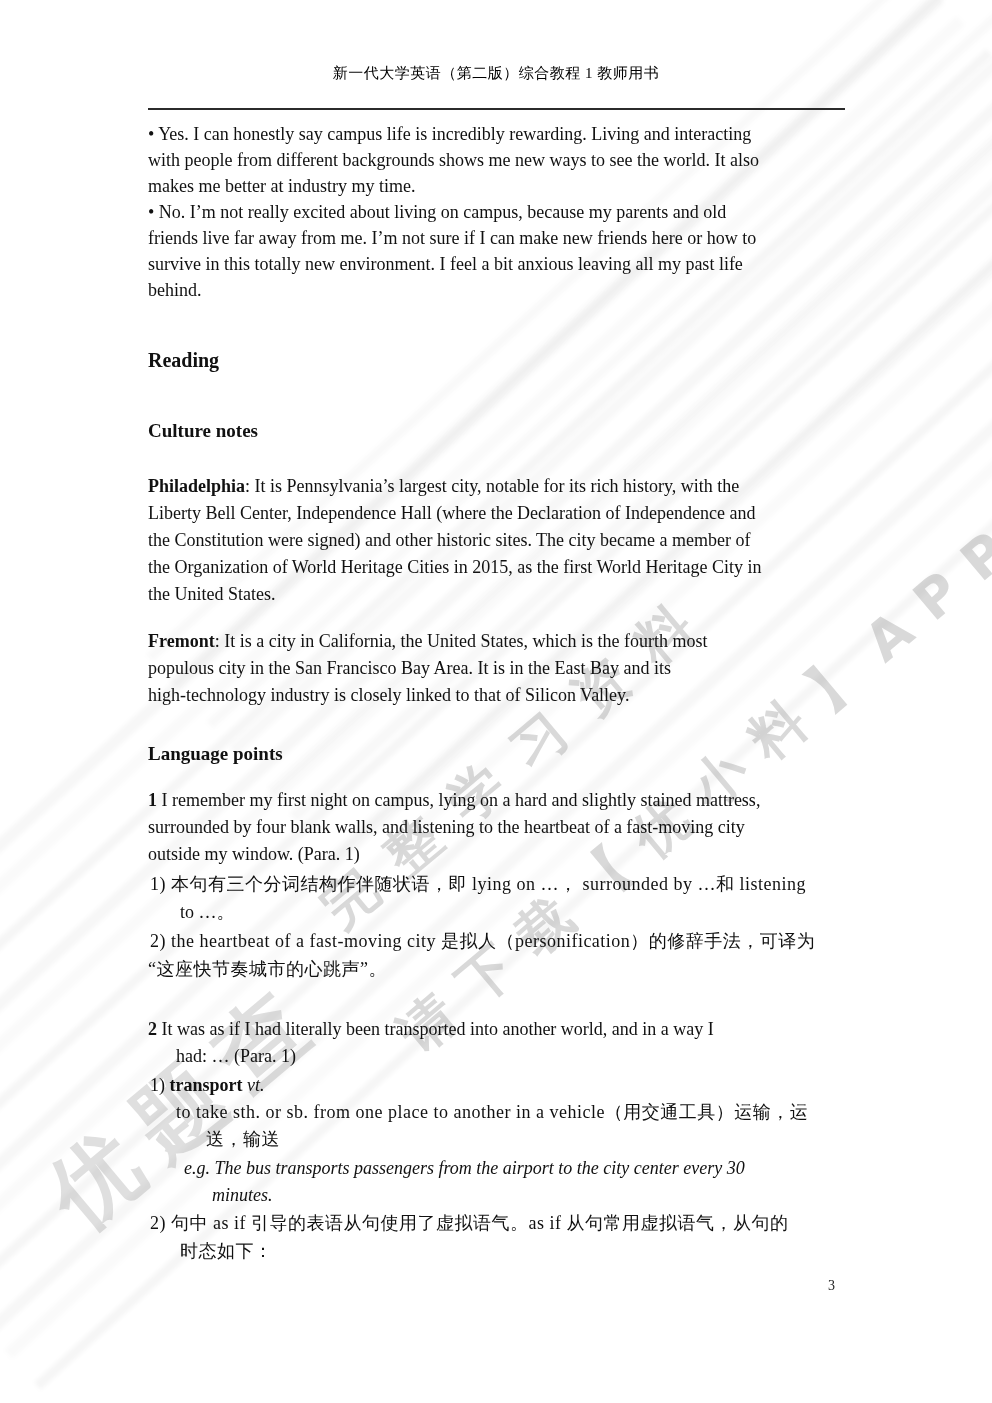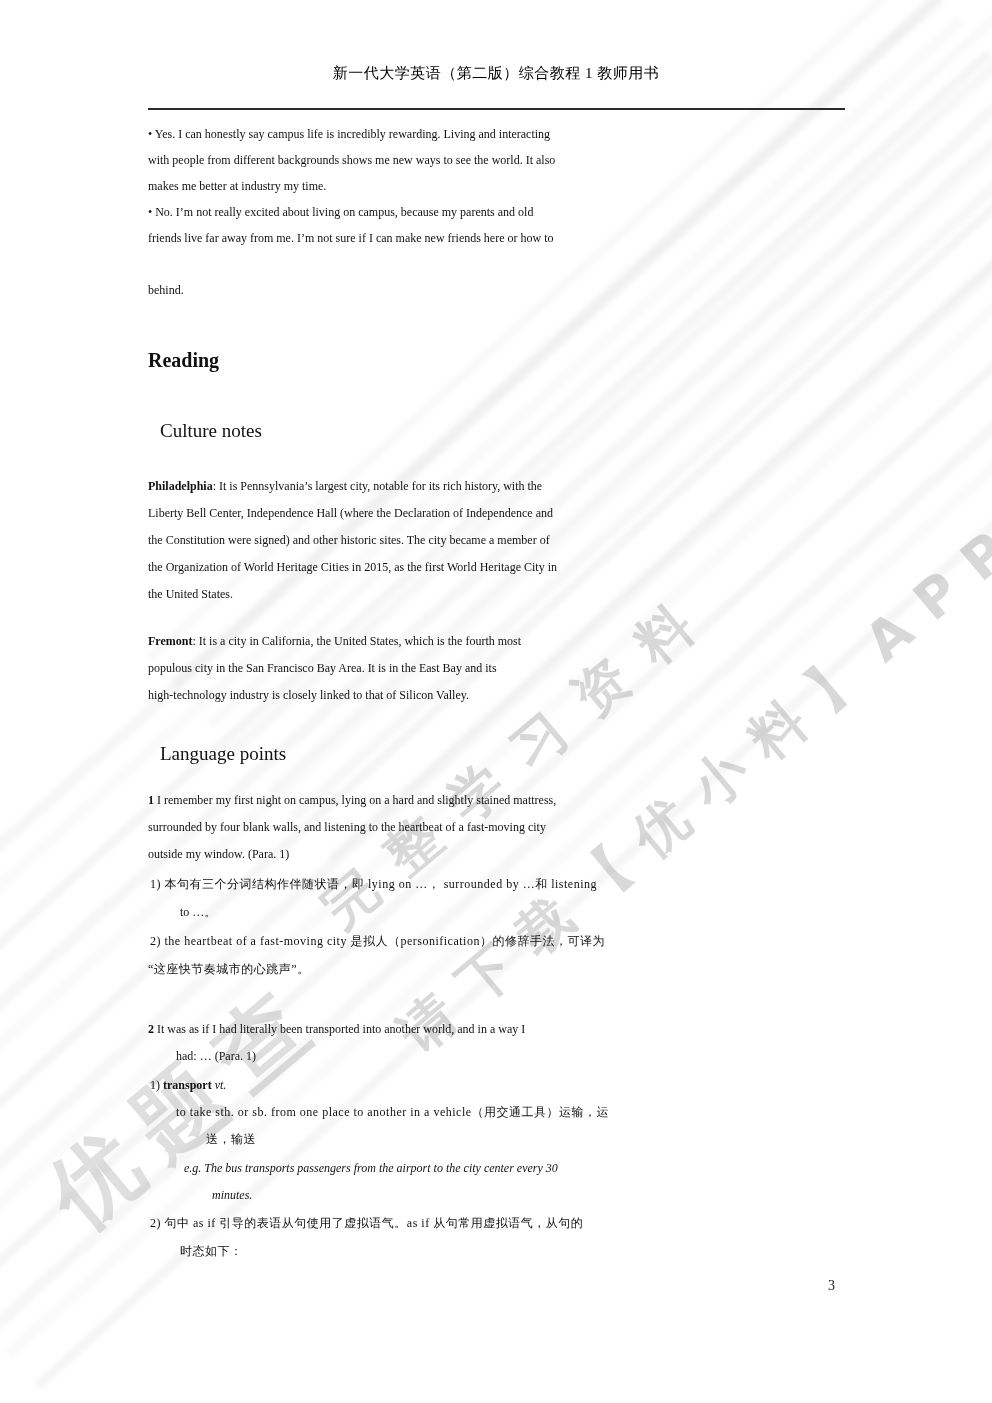--- a/index.html
+++ b/index.html
@@ -32,29 +32,29 @@
     position:absolute; white-space:nowrap; font-weight:bold;
     transform:rotate(-40deg); transform-origin:left center;
     color:rgba(120,120,120,0.28);
     font-family:"DejaVu Sans","Liberation Sans",sans-serif;
   }
   .wm-brand   { left:62px;  top:1150px; font-size:88px; letter-spacing:20px; color:rgba(110,110,110,0.22); }
   .wm-line1   { left:330px; top:880px;  font-size:54px; letter-spacing:28px; }
   .wm-line2   { left:408px; top:1005px; font-size:54px; letter-spacing:22px; }
   
   .content { position:absolute; inset:0; z-index:1;padding-left:16px; }
-  .doc-line { position:absolute; left:148px; font-size:12px; line-height:26px; white-space:nowrap; }
+  .doc-line { position:absolute; left:148px; font-size:18px; line-height:26px; white-space:nowrap; }
   .cn { letter-spacing:0.5px; }
   .hdr-title {
     position:absolute; left:0; top:64px; width:100%;
     text-align:center; font-size:15px; color:#000;
   }
   .hdr-rule { position:absolute; left:148px; top:108px; width:697px; height:2px; background:#2b2b2b; }
   .h1 { position:absolute; left:148px; font-size:20px; font-weight:bold; white-space:nowrap; }
-  .h2 { position:absolute; left:160px; font-size:19px; font-weight:normal; white-space:nowrap; }
+  .h2 { position:absolute; left:148px; font-size:19px; font-weight:bold; white-space:nowrap; }
   .b  { font-weight:bold;margin-top:39px; }
   .i  { font-style:italic; }
   .pagenum { position:absolute; left:828px; top:1278px; font-size:14px; color:#222; }
 </style>
 </head>
 <body>
 
 <div class="page">
 
   <div class="wm-layer">
@@ -69,20 +69,21 @@
 
     <div class="hdr-title cn">新一代大学英语（第二版）综合教程 1 教师用书</div>
     <div class="hdr-rule"></div>
 
     <div class="doc-line" style="top:121px">• Yes. I can honestly say campus life is incredibly rewarding. Living and interacting</div>
     <div class="doc-line" style="top:147px">with people from different backgrounds shows me new ways to see the world. It also</div>
     <div class="doc-line" style="top:173px">makes me better at industry my time.</div>
 
     <div class="doc-line" style="top:199px">• No. I’m not really excited about living on campus, because my parents and old</div>
     <div class="doc-line" style="top:225px">friends live far away from me. I’m not sure if I can make new friends here or how to</div>
+    <div class="doc-line" style="top:251px">survive in this totally new environment. I feel a bit anxious leaving all my past life</div>
     <div class="doc-line" style="top:277px">behind.</div>
 
     <div class="h1" style="top:349px">Reading</div>
 
     <div class="h2" style="top:420px">Culture notes</div>
 
     <div class="doc-line" style="top:473px"><span class="b">Philadelphia</span><span>: It is Pennsylvania’s largest city, notable for its rich history, with the</span></div>
     <div class="doc-line" style="top:500px">Liberty Bell Center, Independence Hall (where the Declaration of Independence and</div>
     <div class="doc-line" style="top:527px">the Constitution were signed) and other historic sites. The city became a member of</div>
     <div class="doc-line" style="top:554px">the Organization of World Heritage Cities in 2015, as the first World Heritage City in</div>

